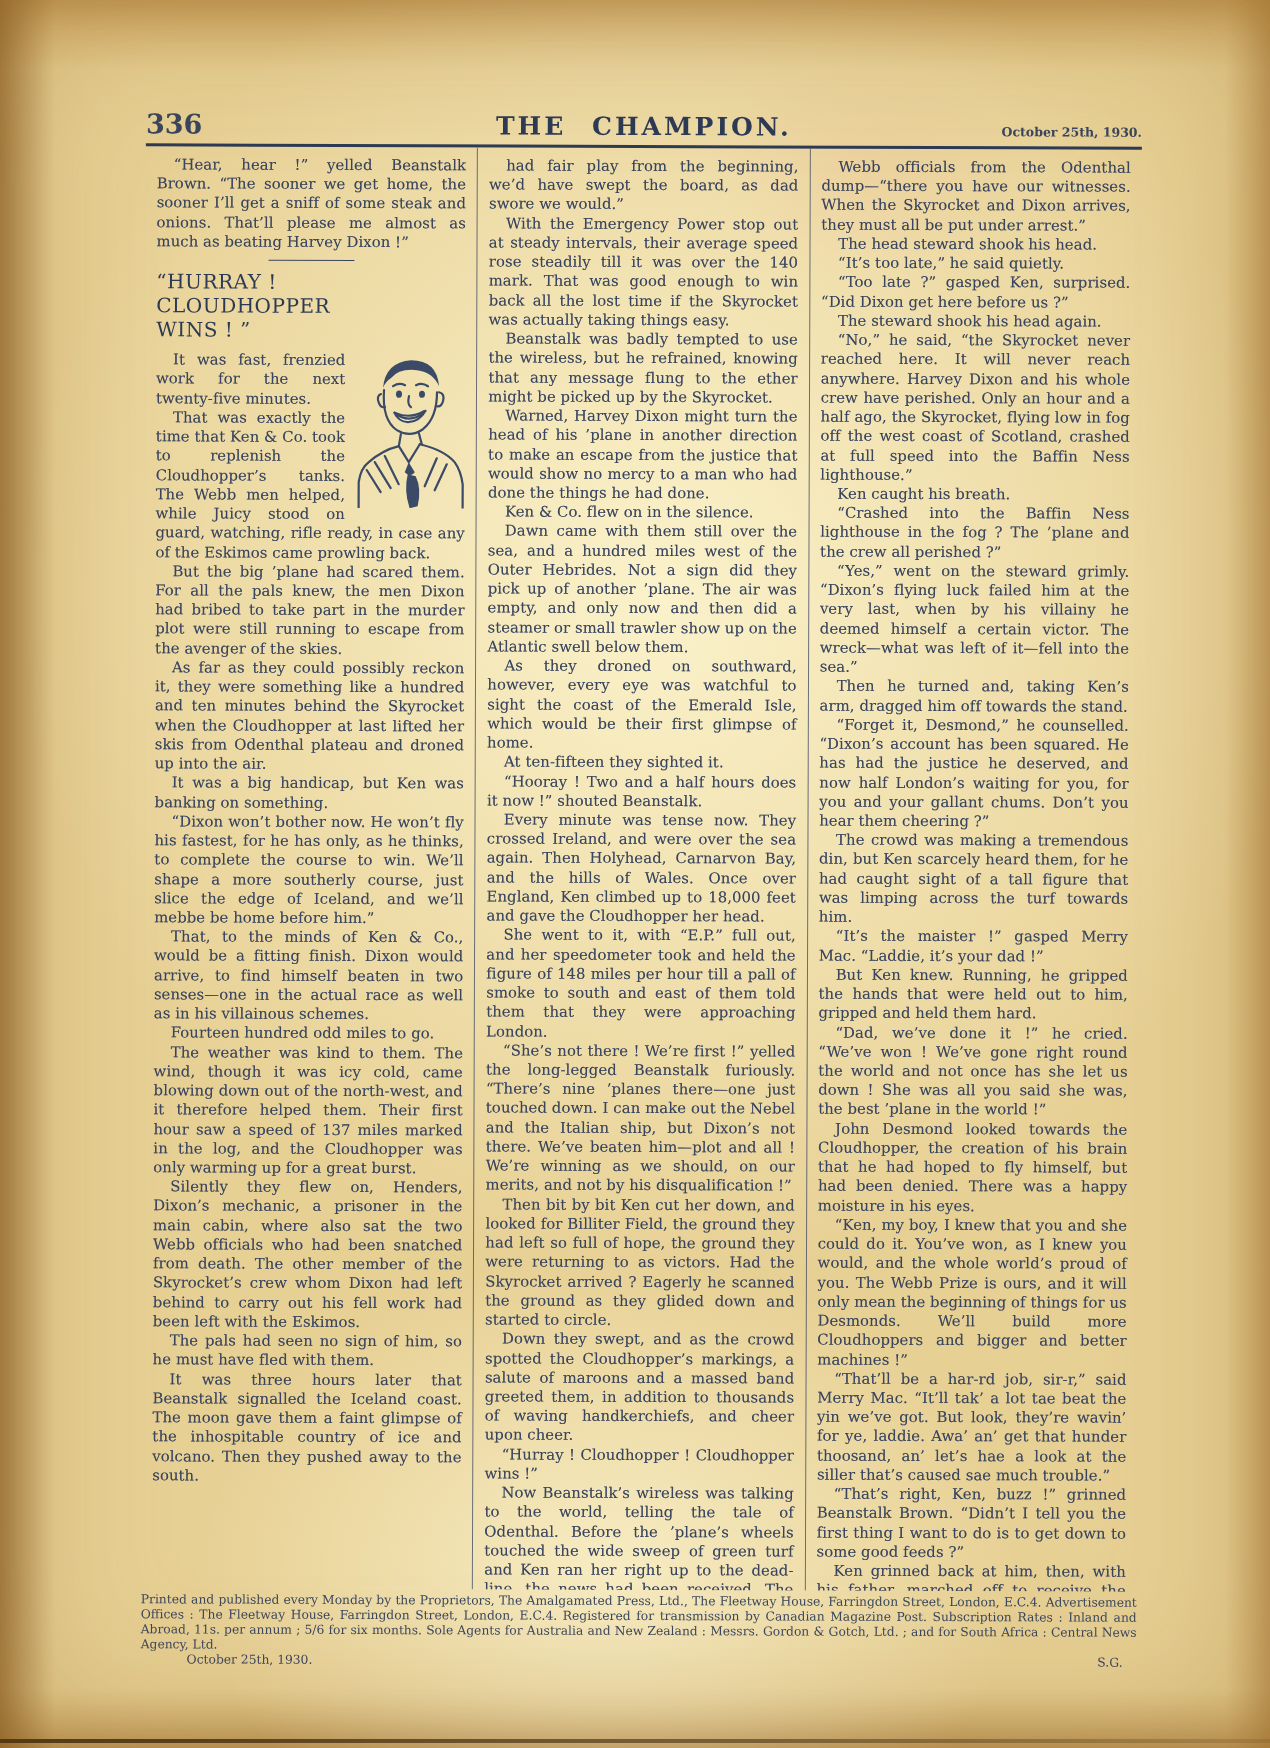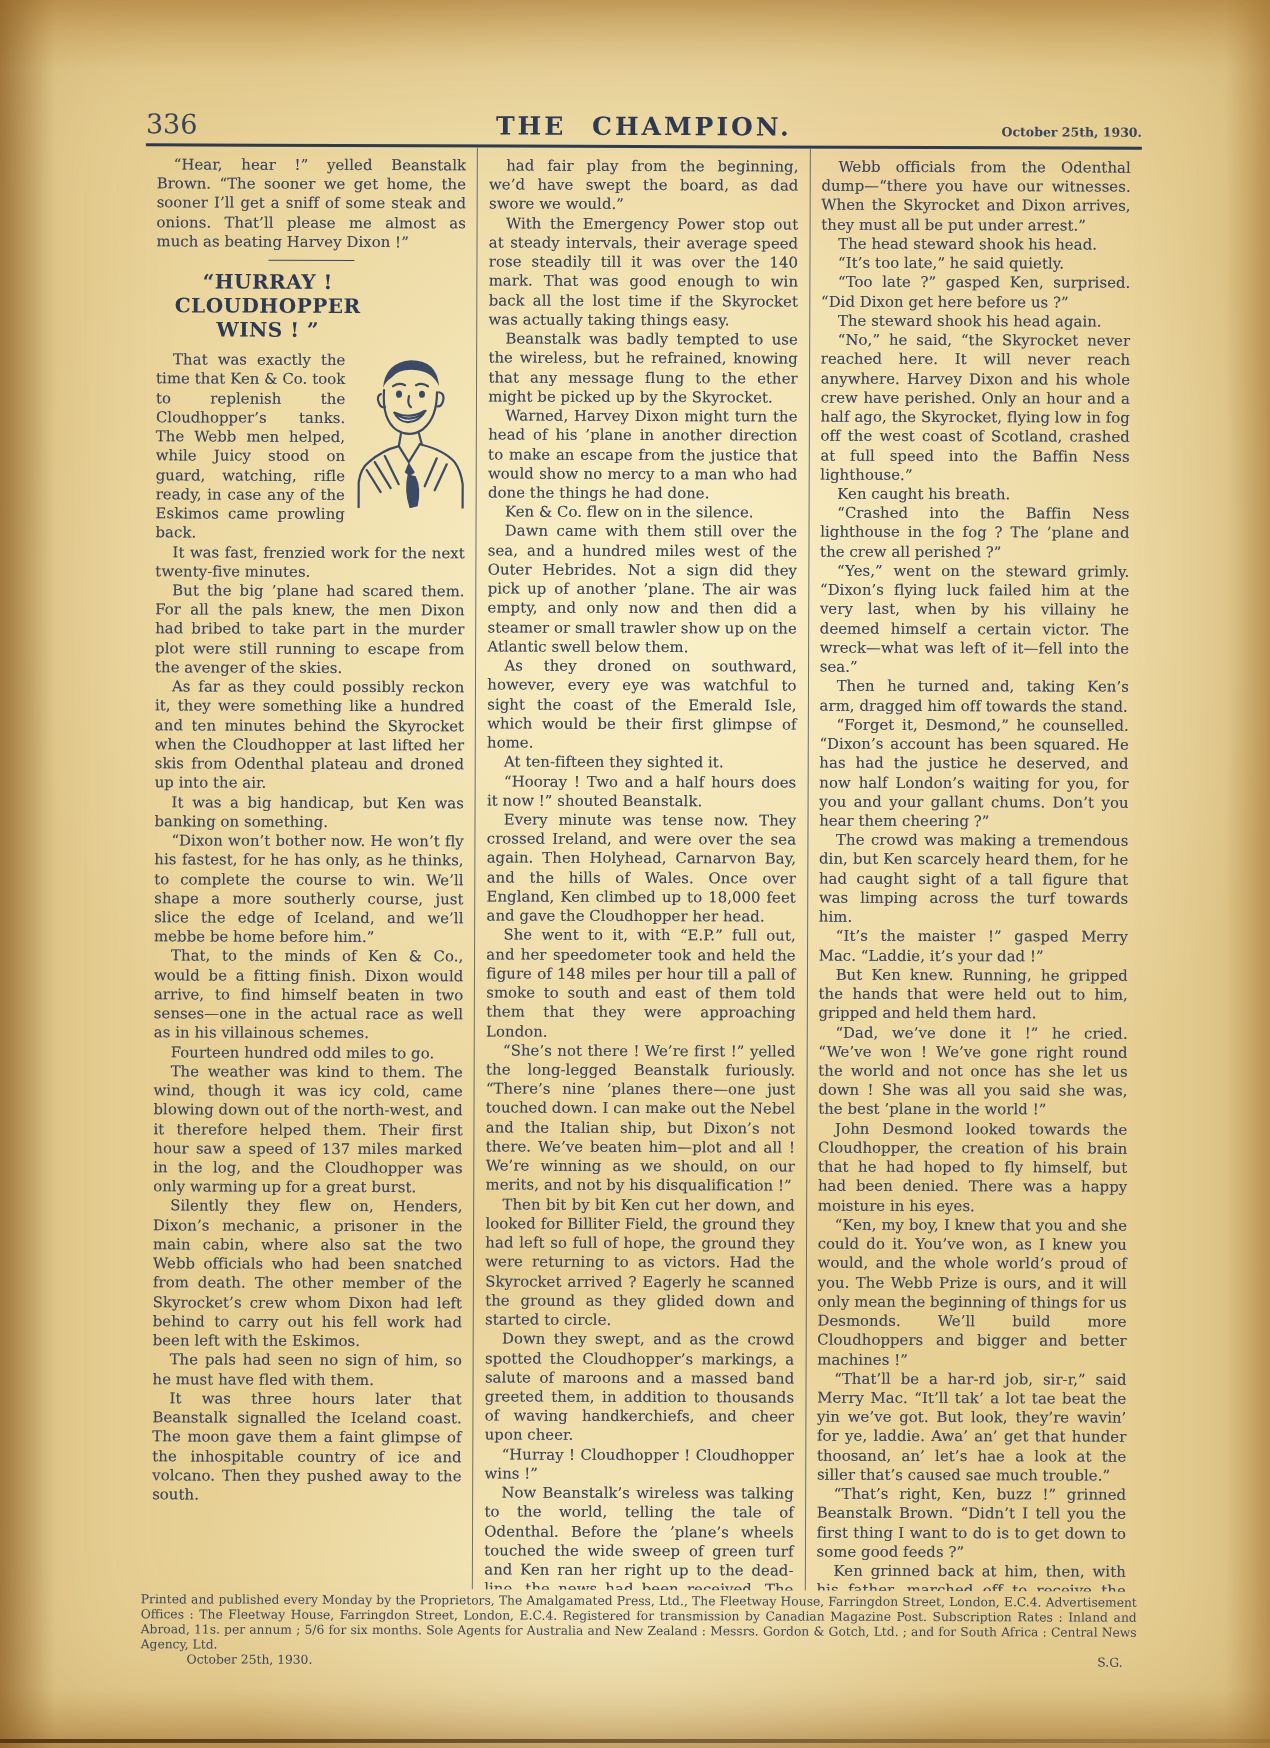--- a/index.html
+++ b/index.html
@@ -24,31 +24,31 @@
     content:"";position:absolute;inset:0;pointer-events:none;
     box-shadow:inset 0 0 140px 26px rgba(150,98,30,0.30), inset 0 0 34px 8px rgba(124,74,20,0.22);
   }
   .bottom-edge{position:absolute;left:0;right:0;bottom:5px;height:4px;background:linear-gradient(90deg,rgba(35,24,10,0.85),rgba(35,24,10,0.55) 60%,rgba(35,24,10,0.15));}
   .content{
     position:absolute;left:146px;right:128px;top:110px;
     color:#39455f;transform:rotate(0.2deg);transform-origin:50% 0;
   }
   
   .hdr{display:flex;align-items:flex-end;border-bottom:3px solid #2c3a55;padding-bottom:4px;}
-  .hdr .pgno{font-size:27px;font-weight:normal;width:190px;}
+  .hdr .pgno{font-size:27px;font-weight:bold;width:190px;}
   .hdr .mast{flex:1;text-align:center;font-size:25px;font-weight:bold;letter-spacing:3px;word-spacing:14px;color:#2c3a55;}
   .hdr .date{width:190px;text-align:right;font-size:12.5px;font-weight:bold;padding-bottom:3px;}
   
   .columns{display:flex;height:1442px;overflow:hidden;}
   .col{flex:1 1 0;display:flex;flex-direction:column;padding:8px 11px 0 11px;overflow:hidden;}
   .col.mid{border-left:1px solid rgba(58,70,98,0.75);border-right:1px solid rgba(58,70,98,0.75);}
   .para{margin:0;text-indent:1.15em;font-size:14.8px;line-height:1.30;text-align:justify;
         letter-spacing:0.1px;hyphens:auto;color:#39455f;text-shadow:0 0 0.5px rgba(57,69,95,0.45);}
   .divider{width:86px;border-top:1.5px solid #39455f;margin:9px auto 7px auto;}
-  .story-heading{margin:2px 0 8px 0;text-align:center;font-size:20px;line-height:1.2;font-weight:bold;color:#2c3a55;letter-spacing:0.5px;width:72%;}
+  .story-heading{margin:2px 0 8px 0;font-size:20px;line-height:1.2;font-weight:normal;color:#2c3a55;letter-spacing:0.5px;width:72%;}
   .illo{float:right;width:112px;height:158px;margin:0 0 4px 8px;shape-outside:margin-box;}
   
   .imprint{margin-top:4px;font-size:12.3px;line-height:1.22;text-align:justify;color:#3a465e;}
   .imprint-row{display:flex;font-size:12.3px;}
   .imprint-date{margin-left:46px;}
   .imprint-sig{margin-left:auto;margin-right:14px;}
 </style>
 </head>
 <body>
 
@@ -81,22 +81,22 @@
             <path d="M41,62 Q57,76 73,60 Q66,72 55,72 Q46,72 41,62 Z" fill="#fdf6de" stroke="#3b4a66"></path>
             <path d="M43,63 Q57,69 71,61"></path>
             <path d="M48,84 l-2,12 M66,83 l3,11"></path>
             <path d="M46,96 Q30,100 16,112 Q8,118 6,132 L6,158 M67,94 Q92,100 102,112 Q108,120 110,134 L110,158"></path>
             <path d="M46,96 L56,112 L67,94"></path>
             <path d="M56,112 l-4,10 q6,6 10,0 z" fill="#3b4a66" stroke="none"></path>
             <path d="M55,124 q-4,16 2,34 l8,-2 q4,-18 -2,-30 z" fill="#3b4a66" stroke="none"></path>
             <path d="M14,120 l14,22 M22,112 l16,26 M32,106 l14,28 M84,108 l-12,28 M94,114 l-12,26"></path>
           </svg>
           <div>
+              <p class="para">It was fast, frenzied work for the next twenty-five minutes.</p>
               <p class="para">That was exactly the time that Ken &amp; Co. took to replenish the Cloudhopper’s tanks. The Webb men helped, while Juicy stood on guard, watching, rifle ready, in case any of the Eskimos came prowling back.</p>
-              <p class="para">It was fast, frenzied work for the next twenty-five minutes.</p>
               <p class="para">But the big ’plane had scared them. For all the pals knew, the men Dixon had bribed to take part in the murder plot were still running to escape from the avenger of the skies.</p>
               <p class="para">As far as they could possibly reckon it, they were something like a hundred and ten minutes behind the Skyrocket when the Cloudhopper at last lifted her skis from Odenthal plateau and droned up into the air.</p>
               <p class="para">It was a big handicap, but Ken was banking on something.</p>
               <p class="para">“Dixon won’t bother now. He won’t fly his fastest, for he has only, as he thinks, to complete the course to win. We’ll shape a more southerly course, just slice the edge of Iceland, and we’ll mebbe be home before him.”</p>
               <p class="para">That, to the minds of Ken &amp; Co., would be a fitting finish. Dixon would arrive, to find himself beaten in two senses—one in the actual race as well as in his villainous schemes.</p>
               <p class="para">Fourteen hundred odd miles to go.</p>
               <p class="para">The weather was kind to them. The wind, though it was icy cold, came blowing down out of the north-west, and it therefore helped them. Their first hour saw a speed of 137 miles marked in the log, and the Cloudhopper was only warming up for a great burst.</p>
               <p class="para">Silently they flew on, Henders, Dixon’s mechanic, a prisoner in the main cabin, where also sat the two Webb officials who had been snatched from death. The other member of the Skyrocket’s crew whom Dixon had left behind to carry out his fell work had been left with the Eskimos.</p>
               <p class="para">The pals had seen no sign of him, so he must have fled with them.</p>
               <p class="para">It was three hours later that Beanstalk signalled the Iceland coast. The moon gave them a faint glimpse of the inhospitable country of ice and volcano. Then they pushed away to the south.</p>

